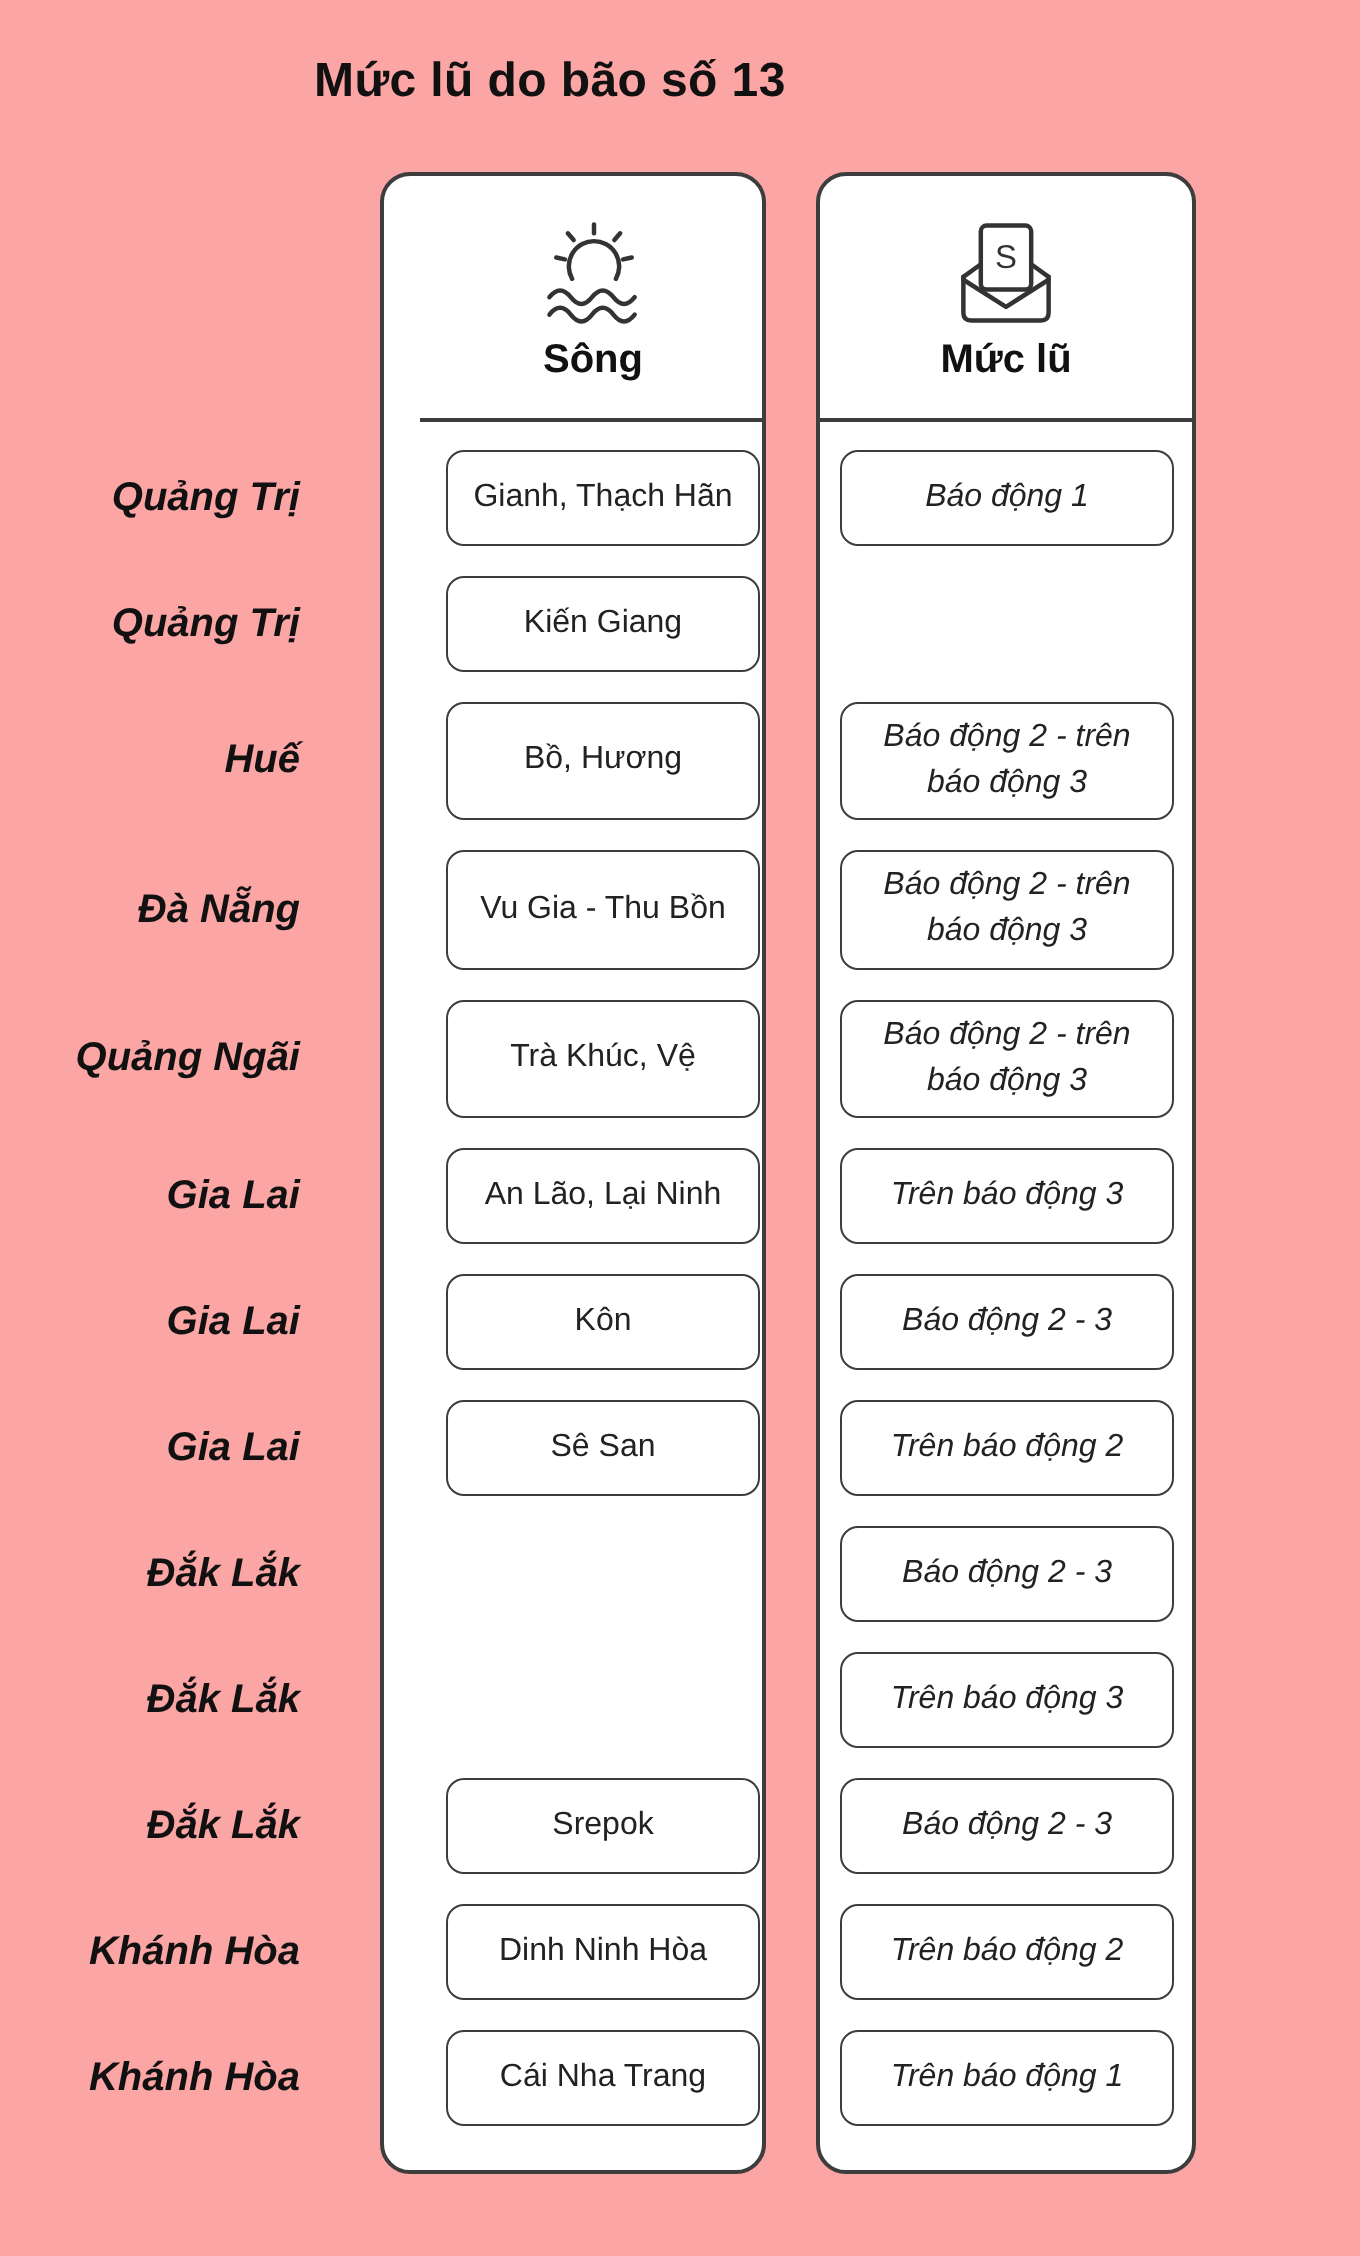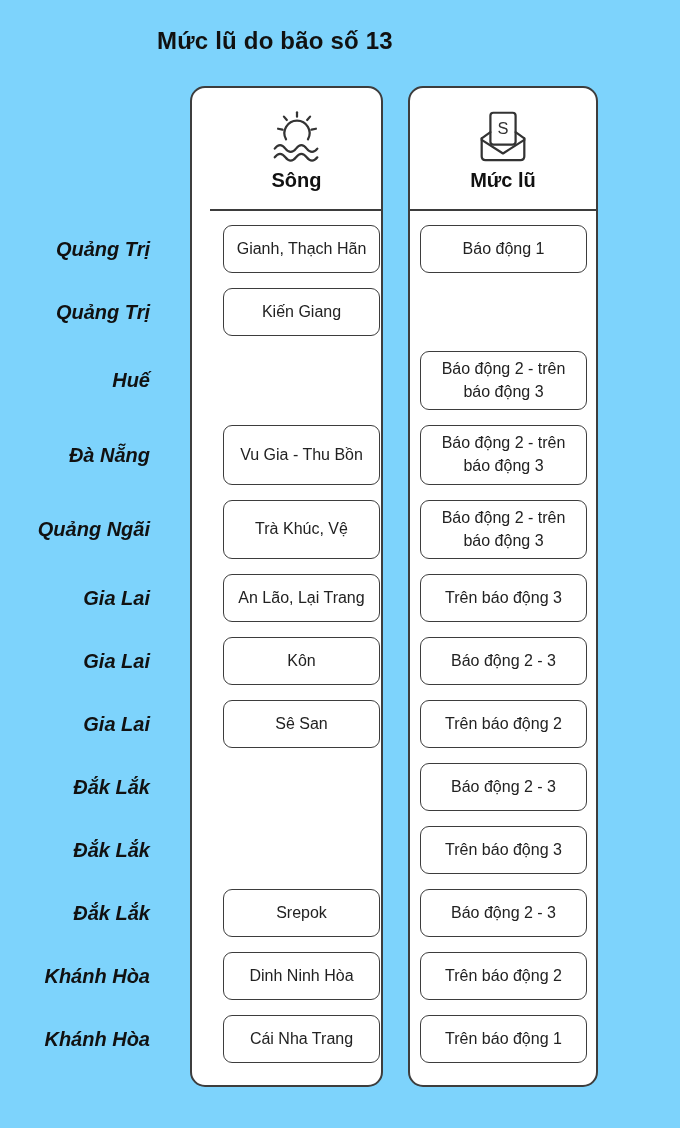--- a/index.html
+++ b/index.html
@@ -1,20 +1,20 @@
 <!DOCTYPE html>
 <html><head>
 <meta charset="utf-8">
 <style>
   html, body { margin: 0; padding: 0; background: #fff; }
   .page {
     position: relative;
     width: 680px;
     height: 1128px;
-    background: #7dd3fc;
+    background: #fca5a5;
     font-family: "Liberation Sans", "DejaVu Sans", sans-serif;
     color: #1c1c1c;
     overflow: hidden;
   }
   .title {
     position: absolute;
     left: 157px;
     top: 27px;
     font-size: 24px;
     font-weight: 700;
@@ -70,21 +70,21 @@
     justify-content: flex-end;
     padding: 0 40px 15px 0;
     box-sizing: border-box;
     font-size: 20px;
     font-weight: 700;
     color: #111;
     white-space: nowrap;
   }
   .box-cell { display: flex; box-sizing: border-box; }
   .river-cell { padding: 0 3px 15px 13px; }
-  .flood-cell { padding: 0 11px 15px 12px; }
+  .flood-cell { padding: 0 11px 15px 12px; font-style: italic; }
   .box {
     flex: 1;
     min-height: 48px;
     box-sizing: border-box;
     border: 1.5px solid #3d3d3d;
     border-radius: 9px;
     background: #fff;
     display: flex;
     align-items: center;
     justify-content: center;
@@ -154,20 +154,23 @@
     <div class="box-cell flood-cell col-flood">
         <div class="box">Báo động 1</div>
       </div>
 
     <div class="label-cell col-label">Quảng Trị</div>
     <div class="box-cell river-cell col-river">
         <div class="box">Kiến Giang</div>
       </div>
 
     <div class="label-cell col-label">Huế</div>
+    <div class="box-cell river-cell col-river">
+        <div class="box">Bồ, Hương</div>
+      </div>
     <div class="box-cell flood-cell col-flood">
         <div class="box">Báo động 2 - trên báo động 3</div>
       </div>
 
     <div class="label-cell col-label">Đà Nẵng</div>
     <div class="box-cell river-cell col-river">
         <div class="box">Vu Gia - Thu Bồn</div>
       </div>
     <div class="box-cell flood-cell col-flood">
         <div class="box">Báo động 2 - trên báo động 3</div>
@@ -176,21 +179,21 @@
     <div class="label-cell col-label">Quảng Ngãi</div>
     <div class="box-cell river-cell col-river">
         <div class="box">Trà Khúc, Vệ</div>
       </div>
     <div class="box-cell flood-cell col-flood">
         <div class="box">Báo động 2 - trên báo động 3</div>
       </div>
 
     <div class="label-cell col-label">Gia Lai</div>
     <div class="box-cell river-cell col-river">
-        <div class="box">An Lão, Lại Trang</div>
+        <div class="box">An Lão, Lại Ninh</div>
       </div>
     <div class="box-cell flood-cell col-flood">
         <div class="box">Trên báo động 3</div>
       </div>
 
     <div class="label-cell col-label">Gia Lai</div>
     <div class="box-cell river-cell col-river">
         <div class="box">Kôn</div>
       </div>
     <div class="box-cell flood-cell col-flood">

